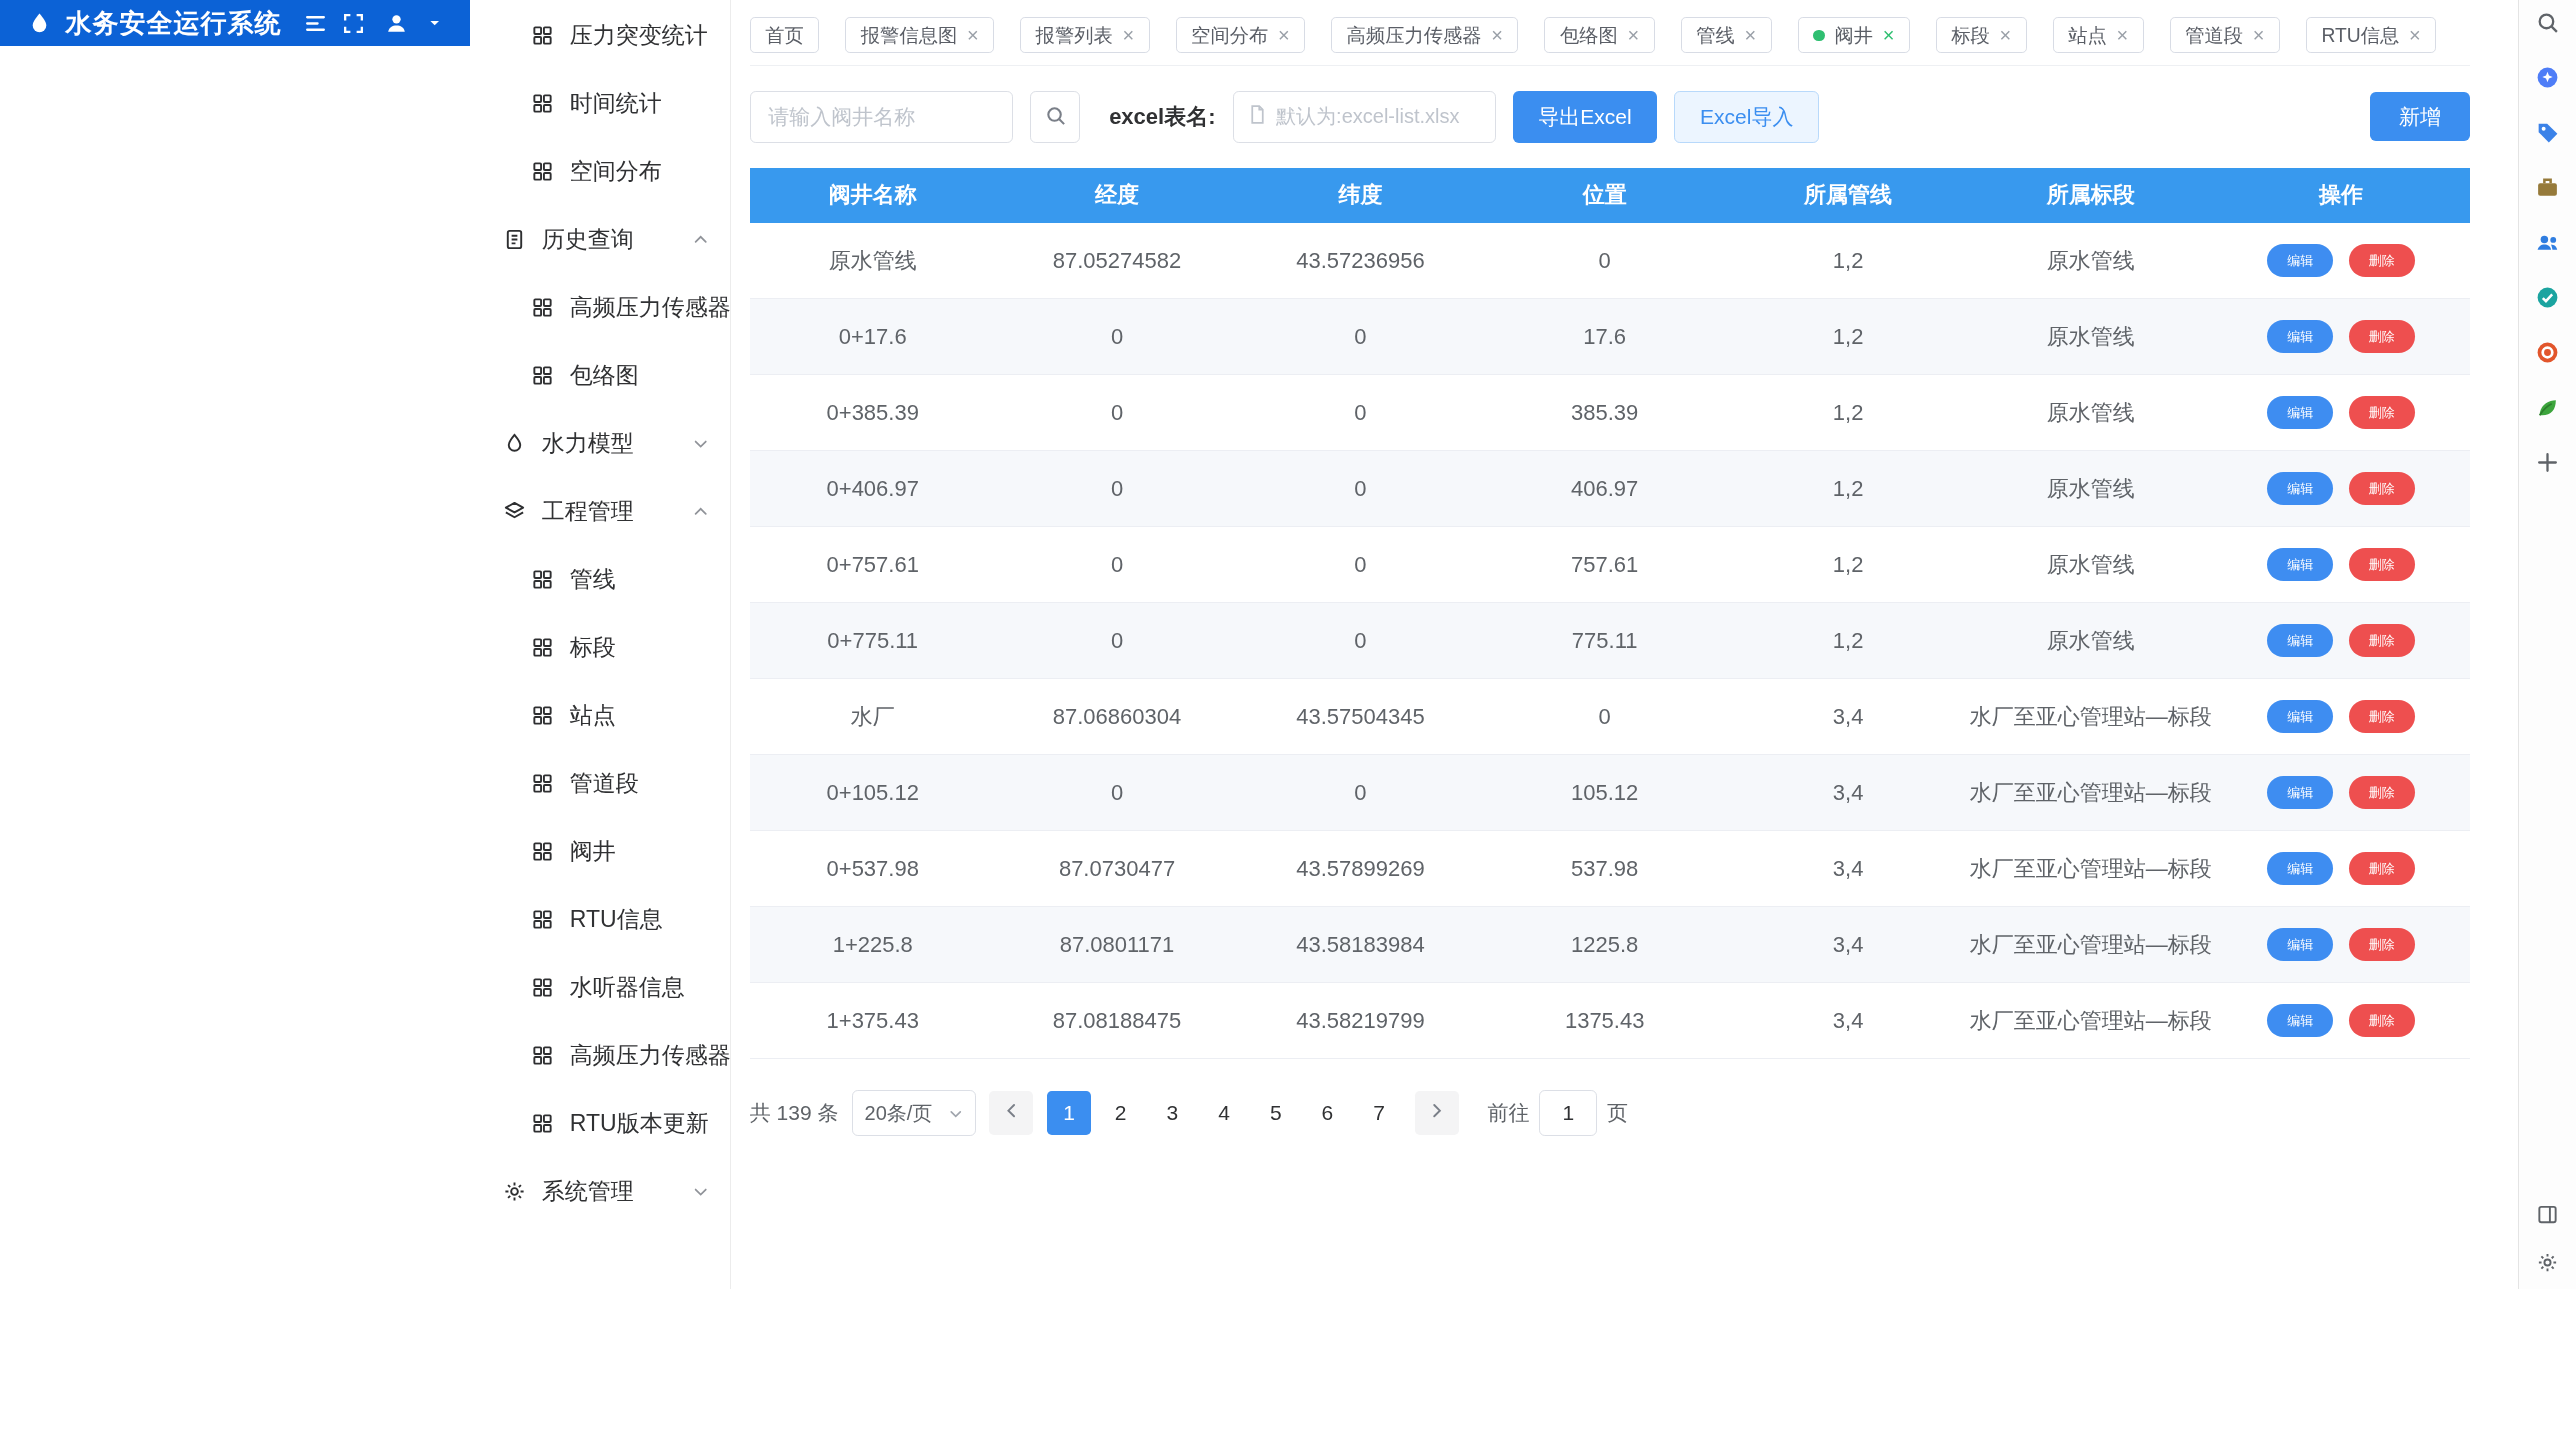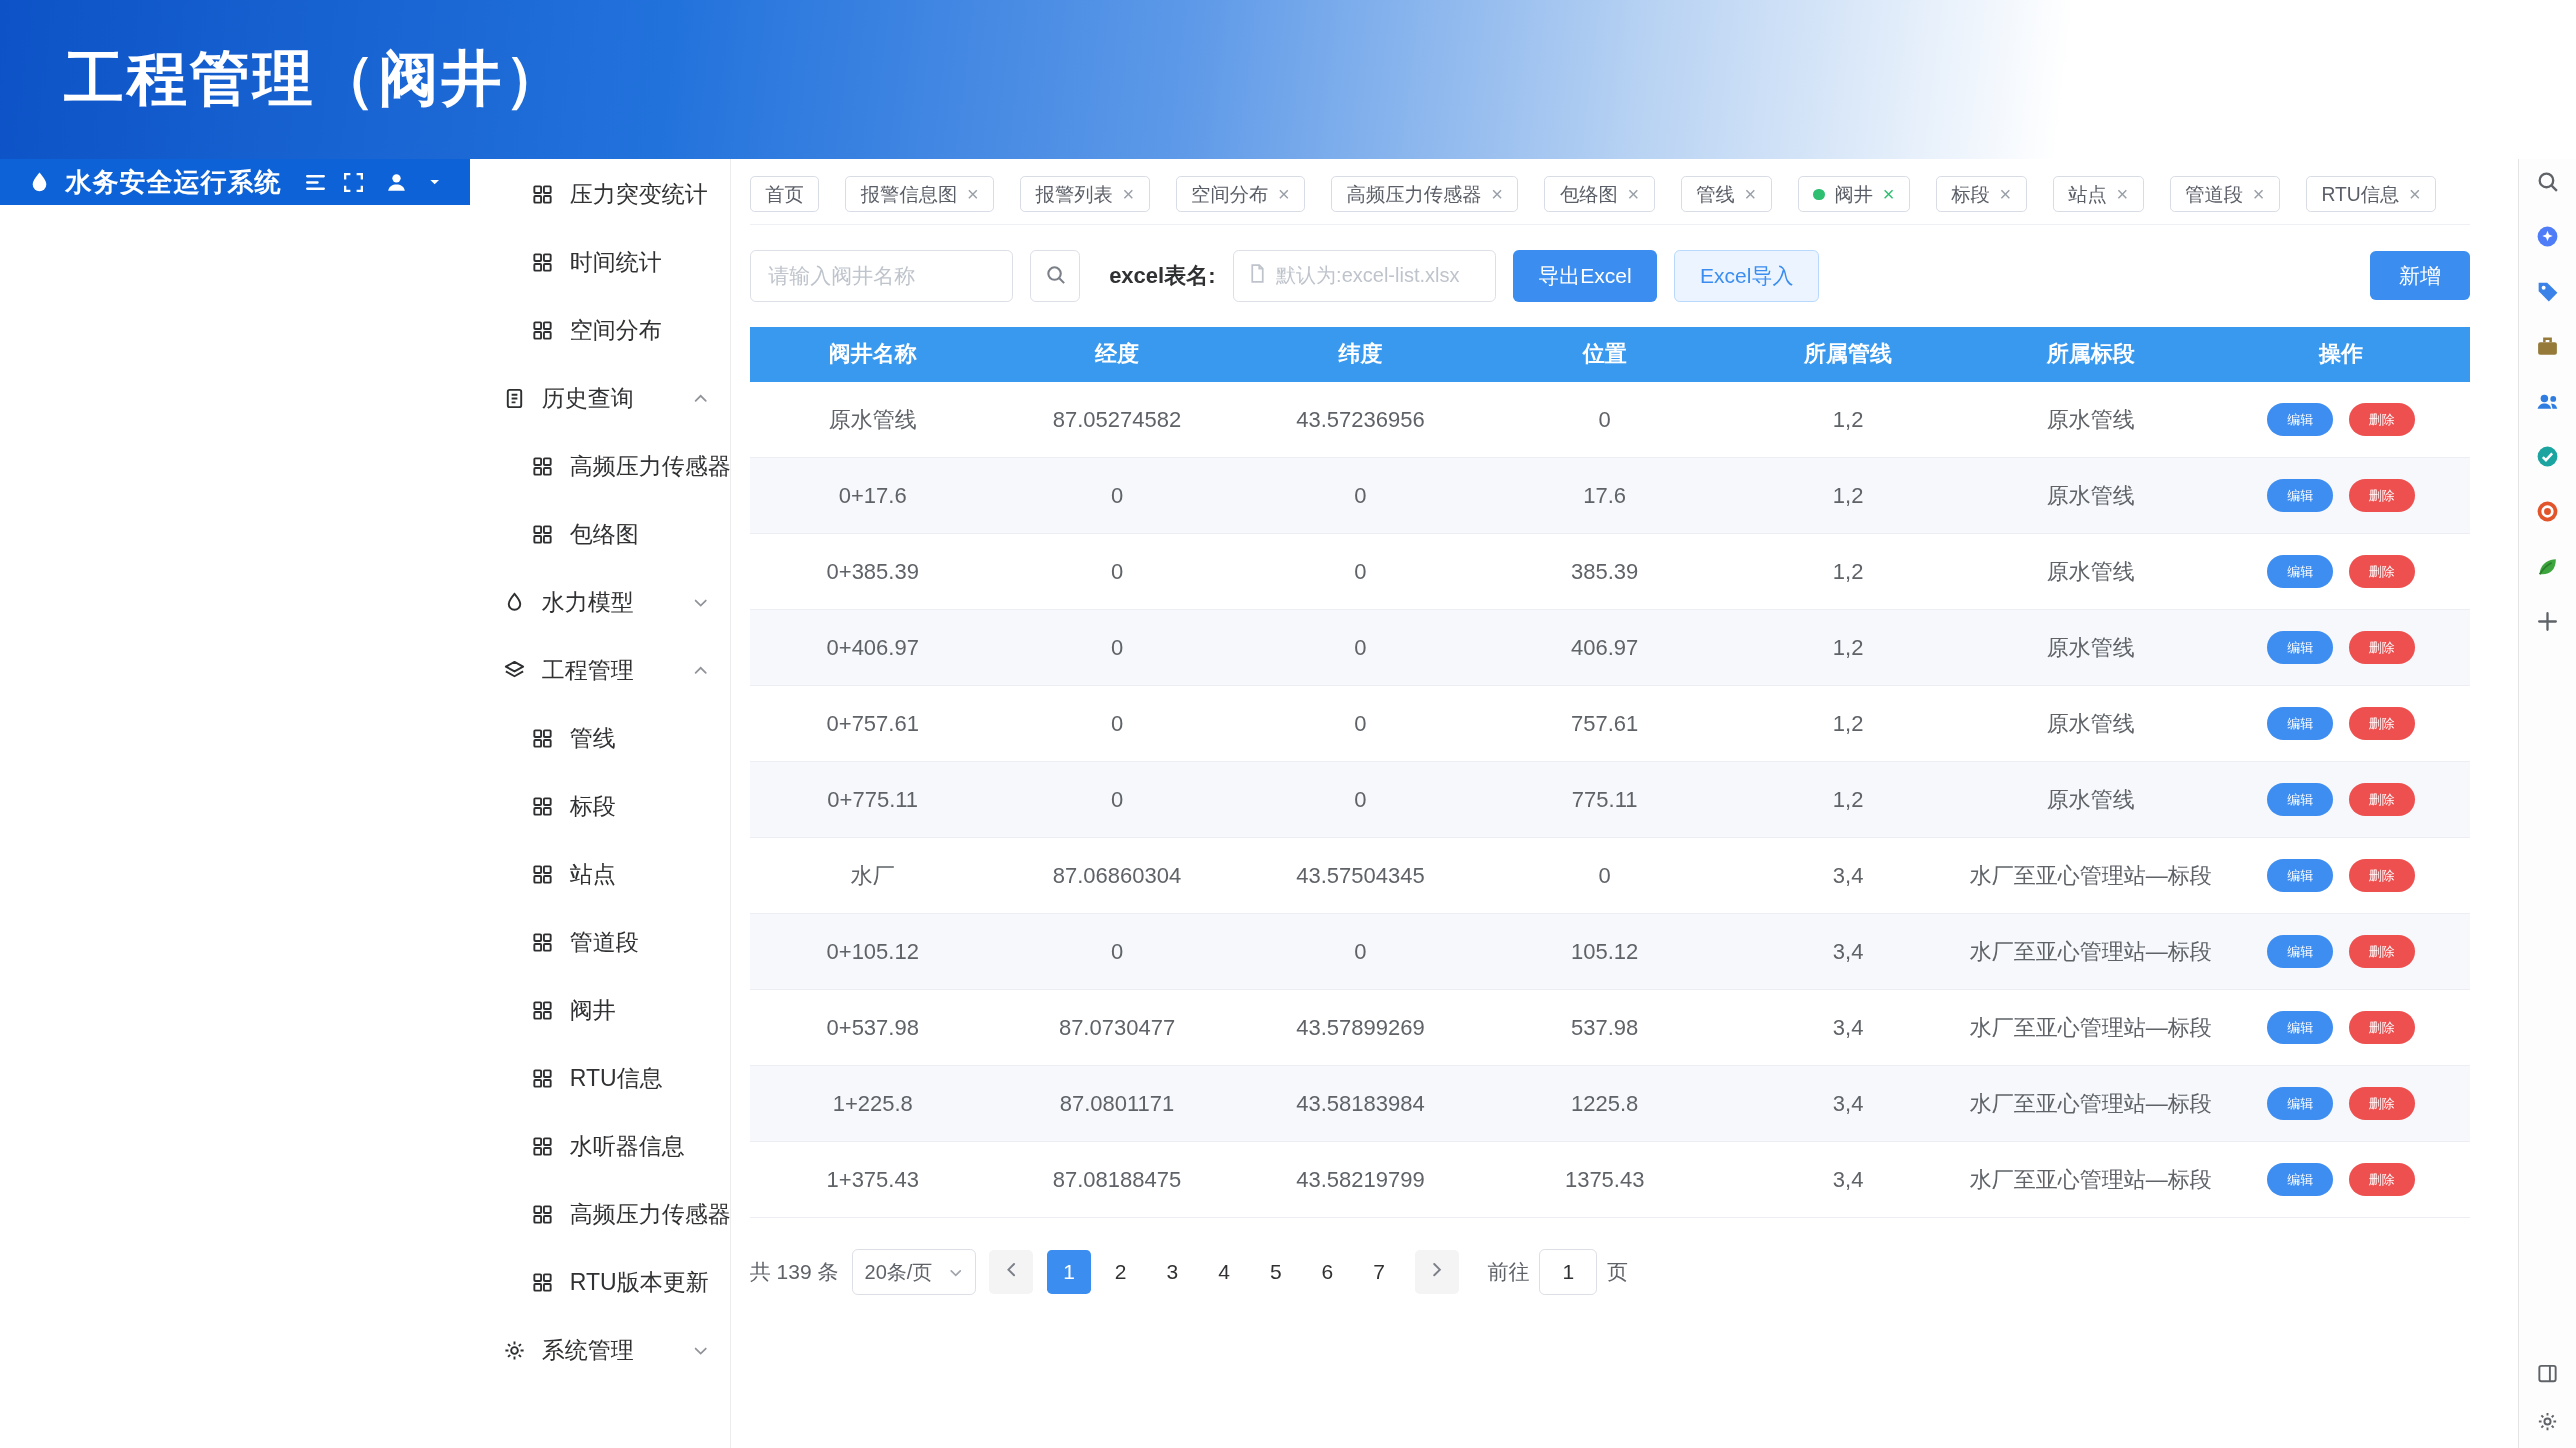--- a/index.html
+++ b/index.html
@@ -75,23 +75,20 @@
   
   .right-strip{flex:1;background:#fdfdfd;border-left:1px solid #e4e4e4;display:flex;flex-direction:column;align-items:center;padding:9.7px 0 15.5px;gap:30px}
   .strip-icon{display:flex;cursor:pointer}
   .strip-bottom{margin-top:auto;display:flex;flex-direction:column;align-items:center;gap:25px}
 </style>
 </head>
 <body>
 
 <div class="page">
 
-  <div class="banner">
-    <div class="banner-title">工程管理（阀井）</div>
-  </div>
 
   <div class="below">
 
     <div class="app-col">
 
       <div class="appbar">
         <span class="icon">
             <svg xmlns="http://www.w3.org/2000/svg" width="25" height="25" viewBox="0 0 24 24">
               <path d="M12 2.5c3.8 4.6 6.5 8.2 6.5 11.4A6.5 6.5 0 0 1 5.5 13.9C5.5 10.7 8.2 7.1 12 2.5z" fill="#fff"></path>
             </svg>

